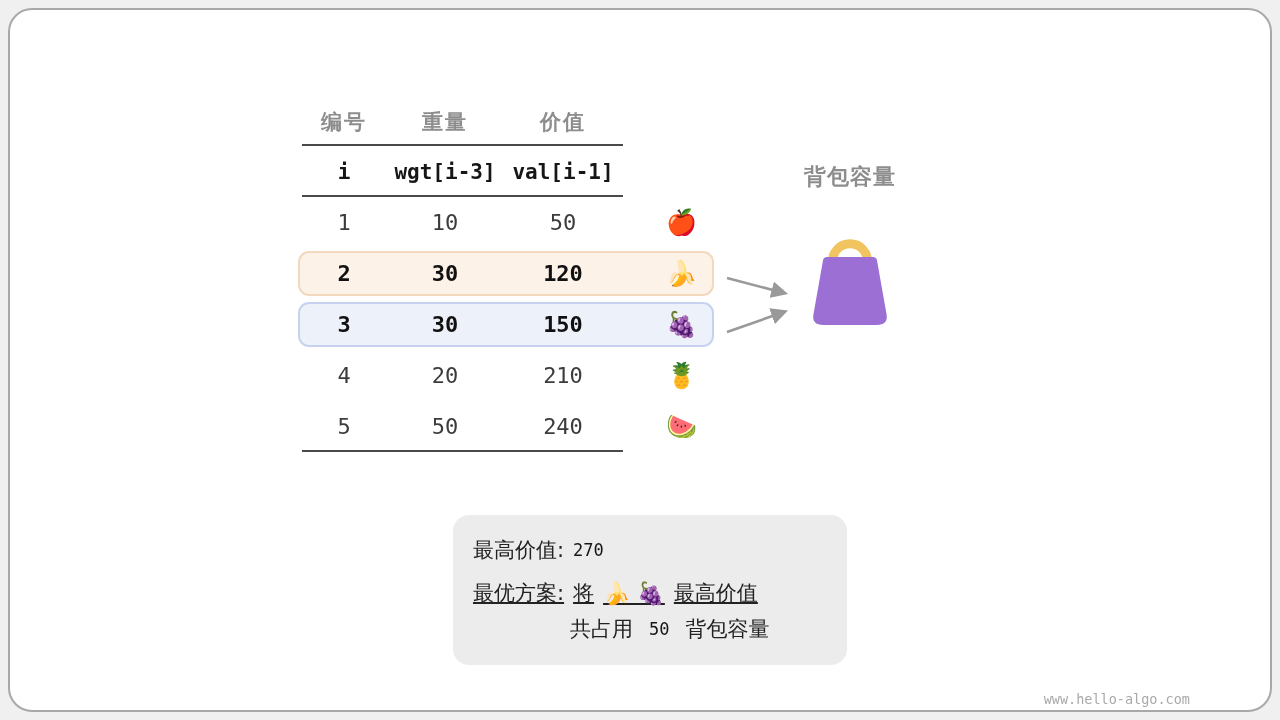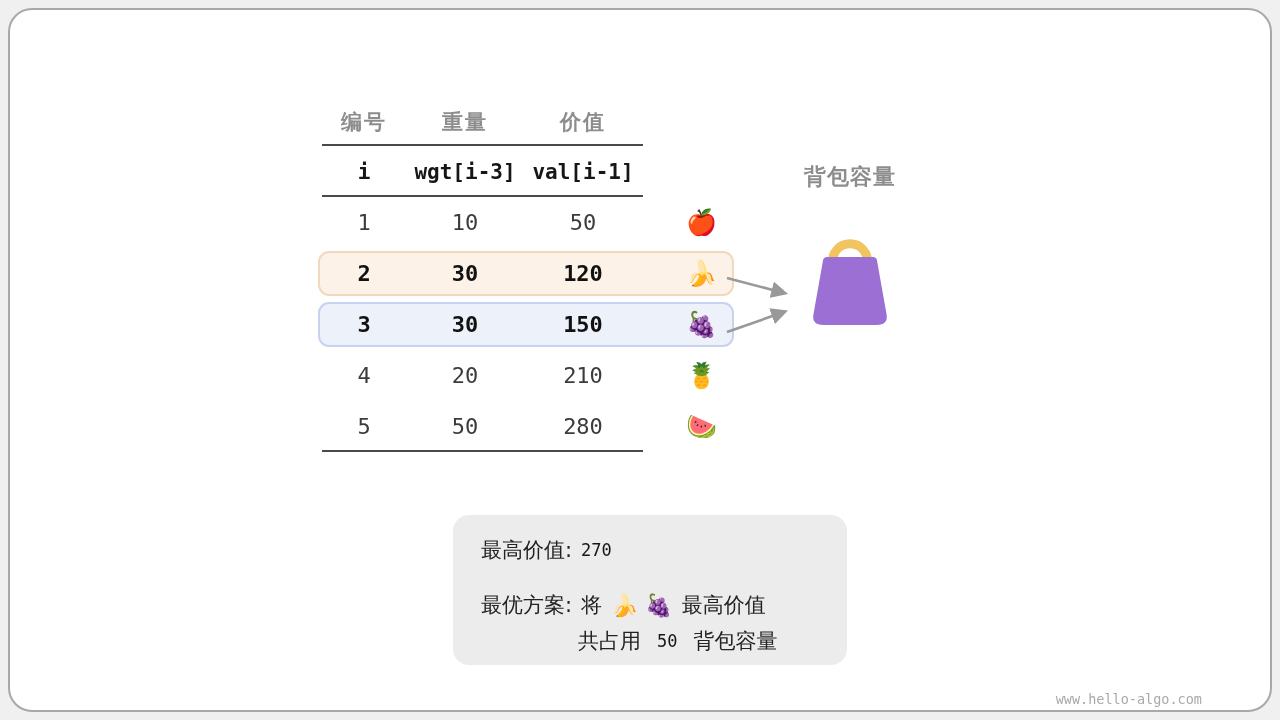--- a/index.html
+++ b/index.html
@@ -3,21 +3,21 @@
 <meta charset="utf-8">
 <style>
   * { margin:0; padding:0; box-sizing:border-box; }
   html,body { width:1280px; height:720px; }
   body { font-family:"DejaVu Sans", sans-serif; background:#f0f0f0; }
 
   .canvas { position:relative; width:1280px; height:720px; background:#f0f0f0; overflow:hidden; }
   .card { position:absolute; inset:8px; background:#ffffff; border:2px solid #a8a8a8; border-radius:24px; }
 
   
-  .table { position:absolute; left:312px; top:88px; width:440px; }
+  .table { position:absolute; left:292px; top:88px; width:440px; }
   .trow { display:grid; grid-template-columns:84px 118px 118px 120px; align-items:center; height:51px; position:relative; }
   .thead { height:48px; }
   .cell { text-align:center; position:relative; z-index:1; }
   .mono { font-family:"DejaVu Sans Mono", monospace; }
   .zh-h { font-size:21px; font-weight:bold; color:#8d8d8d; letter-spacing:2px; }
   .sh { font-size:21px; font-weight:bold; color:#161616; }
   .num { font-size:22px; color:#3c3c3c; }
   .fruit { font-size:25px; line-height:1; }
   .hl-o .num, .hl-b .num { font-weight:bold; color:#111111; }
   .hl-o::before, .hl-b::before {
@@ -33,29 +33,29 @@
   .knapsack { position:absolute; left:758px; top:152px; width:164px; text-align:center; }
   .knapsack-title { font-size:22px; font-weight:bold; color:#8d8d8d; letter-spacing:1px; }
   .cap-line { margin-top:8px; font-family:"DejaVu Sans Mono", monospace; font-size:22px; color:#111111; }
   .cap-line .var { font-weight:bold; }
 
   .arrows { position:absolute; left:712px; top:256px; }
   .bag { position:absolute; left:790px; top:220px; }
 
   
   .summary { position:absolute; left:443px; top:505px; width:394px; height:150px;
-             background:#ececec; border-radius:16px; padding:21px 28px;
+             background:#ececec; border-radius:16px; padding:21px 20px;
              font-size:21px; color:#222222; }
   .sline { display:flex; align-items:center; gap:9px; line-height:29px; white-space:nowrap; }
   .sline .mono { font-size:17px; color:#161616; }
   .sline .emoji { font-size:22px; line-height:1; }
-  .sline2 { margin-top:26px; }
+  .sline2 { margin-top:14px;text-decoration:underline; }
   .sline3 { margin-top:7px; margin-left:97px;gap:16px; }
 
-  .footer { position:absolute; right:68px; top:681px;
+  .footer { position:absolute; right:80px; top:681px;
             font-family:"DejaVu Sans Mono", monospace; font-size:13.5px; color:#a9a9a9; }
 </style>
 </head>
 <body>
 
 <div class="canvas">
   <div class="card">
 
     <div class="table">
 
@@ -99,21 +99,21 @@
       <div class="trow item-row">
         <span class="cell mono num">4</span>
         <span class="cell mono num">20</span>
         <span class="cell mono num">210</span>
         <span class="cell fruit">🍍</span>
       </div>
 
       <div class="trow item-row">
         <span class="cell mono num">5</span>
         <span class="cell mono num">50</span>
-        <span class="cell mono num">280</span>
+        <span class="cell mono num">240</span>
         <span class="cell fruit">🍉</span>
       </div>
 
       <div class="hline l3"></div>
     </div>
 
     <svg class="arrows" width="80" height="80" viewBox="0 0 80 80">
       <defs>
         <marker id="ah" viewBox="0 0 10 10" refX="7.5" refY="5" markerWidth="6.5" markerHeight="6.5" orient="auto">
           <path d="M0,0 L10,5 L0,10 Z" fill="#999999"></path>

